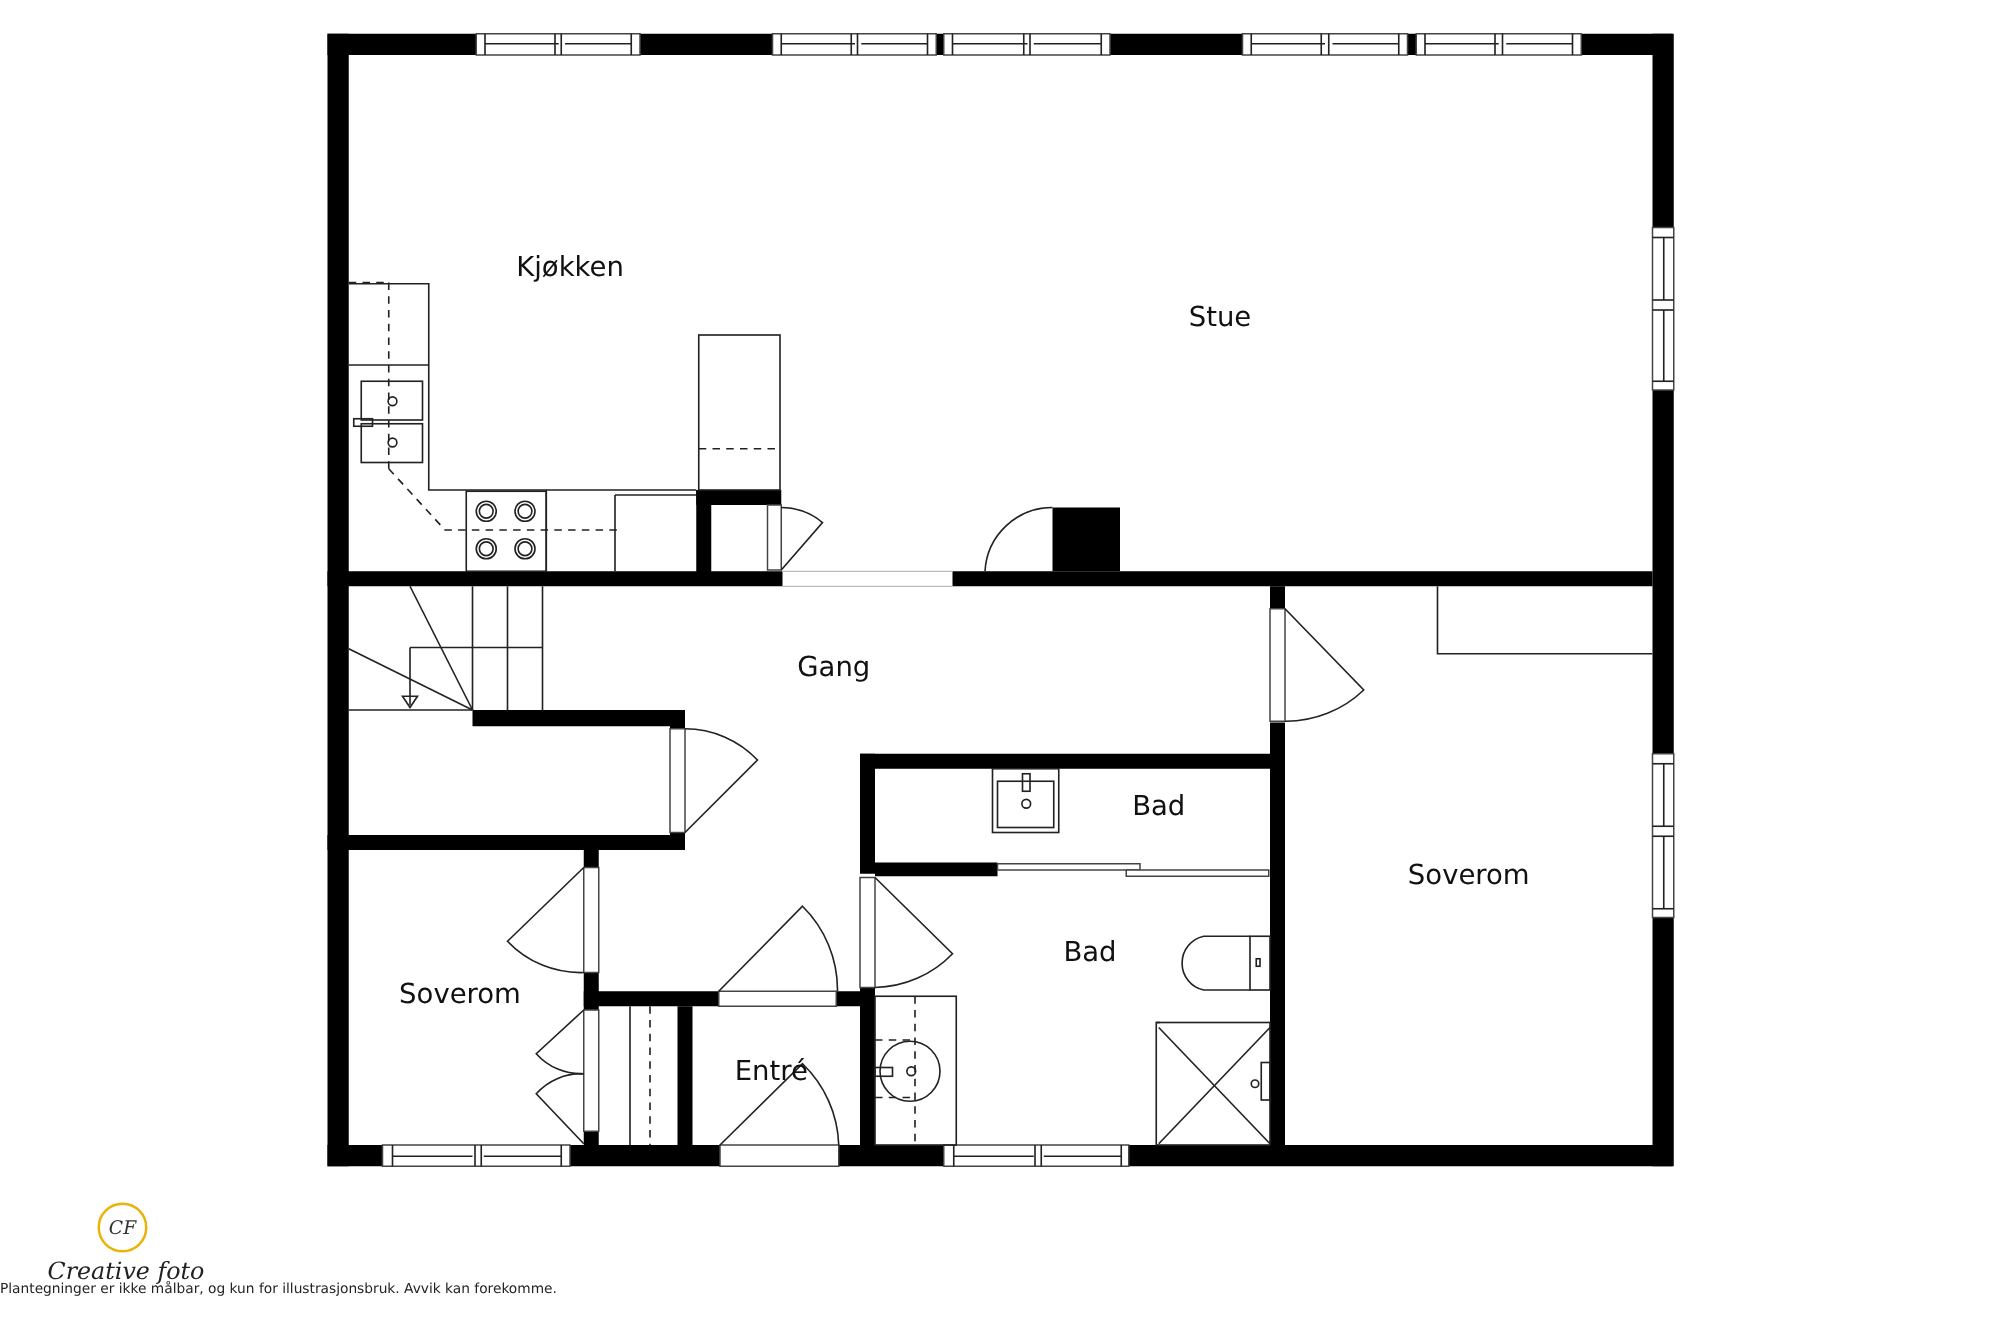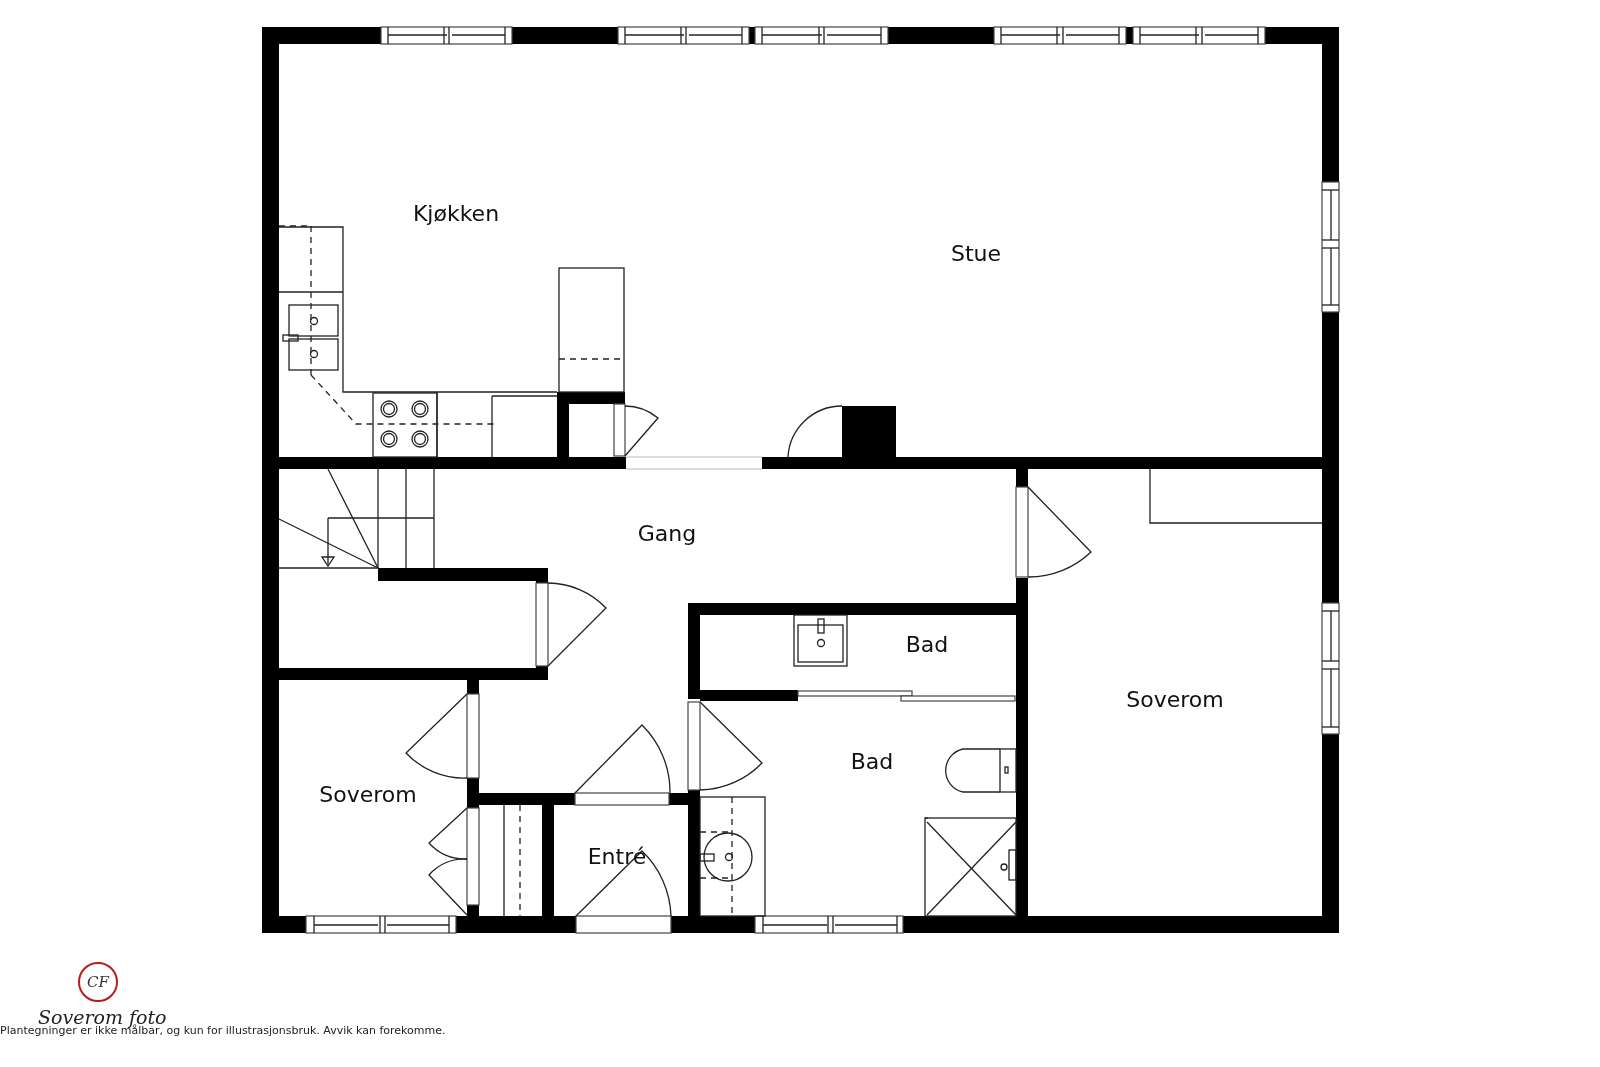--- a/index.html
+++ b/index.html
@@ -4,21 +4,21 @@
 <style>
   html, body { margin:0; padding:0; background:#ffffff; }
   body { width:1600px; height:1067px; position:relative; overflow:hidden; font-family:"DejaVu Sans", sans-serif; }
   #plan { position:absolute; left:0; top:0; width:1600px; height:1067px; }
   .room-label { font-family:"DejaVu Sans", sans-serif; font-size:22px; fill:#111; }
   .wall { fill:#000; }
   .thin { fill:none; stroke:#222; stroke-width:1.3; }
   .dash { fill:none; stroke:#222; stroke-width:1.3; stroke-dasharray:6 5; }
   .win { fill:#fff; stroke:#444; stroke-width:1.2; }
   .logo { position:absolute; left:38px; top:962px; width:120px; text-align:center; }
-  .logo-circle { width:36px; height:36px; border:2px solid #b91c1c; border-radius:50%; margin:0 auto; display:flex; align-items:center; justify-content:center; font-family:"DejaVu Serif", serif; font-style:italic; font-size:15px; color:#333; }
+  .logo-circle { width:36px; height:36px; border:2px solid #eab308; border-radius:50%; margin:0 auto; display:flex; align-items:center; justify-content:center; font-family:"DejaVu Serif", serif; font-style:italic; font-size:15px; color:#333; }
   .logo-text { font-family:"DejaVu Serif", serif; font-style:italic; font-size:19px; color:#222; margin-top:4px; white-space:nowrap; }
   .disclaimer { position:absolute; left:0; width:1600px; top:1024px; font-family:"DejaVu Sans", sans-serif; font-size:11px; color:#222; }
 </style>
 </head>
 <body>
 
 <svg id="plan" viewBox="0 0 1600 1067" xmlns="http://www.w3.org/2000/svg">
 
   <g>
     <rect class="wall" x="262" y="27" width="1076" height="17"></rect>
@@ -311,16 +311,16 @@
     <text class="room-label" x="927" y="652" text-anchor="middle">Bad</text>
     <text class="room-label" x="872" y="769" text-anchor="middle">Bad</text>
     <text class="room-label" x="1175" y="707" text-anchor="middle">Soverom</text>
     <text class="room-label" x="368" y="802" text-anchor="middle">Soverom</text>
     <text class="room-label" x="617" y="864" text-anchor="middle">Entré</text>
   </g>
 </svg>
 
 <div class="logo">
   <div class="logo-circle">CF</div>
-  <div class="logo-text">Soverom foto</div>
+  <div class="logo-text">Creative foto</div>
 </div>
 
 <div class="disclaimer">Plantegninger er ikke målbar, og kun for illustrasjonsbruk. Avvik kan forekomme.</div>
 
 </body></html>

